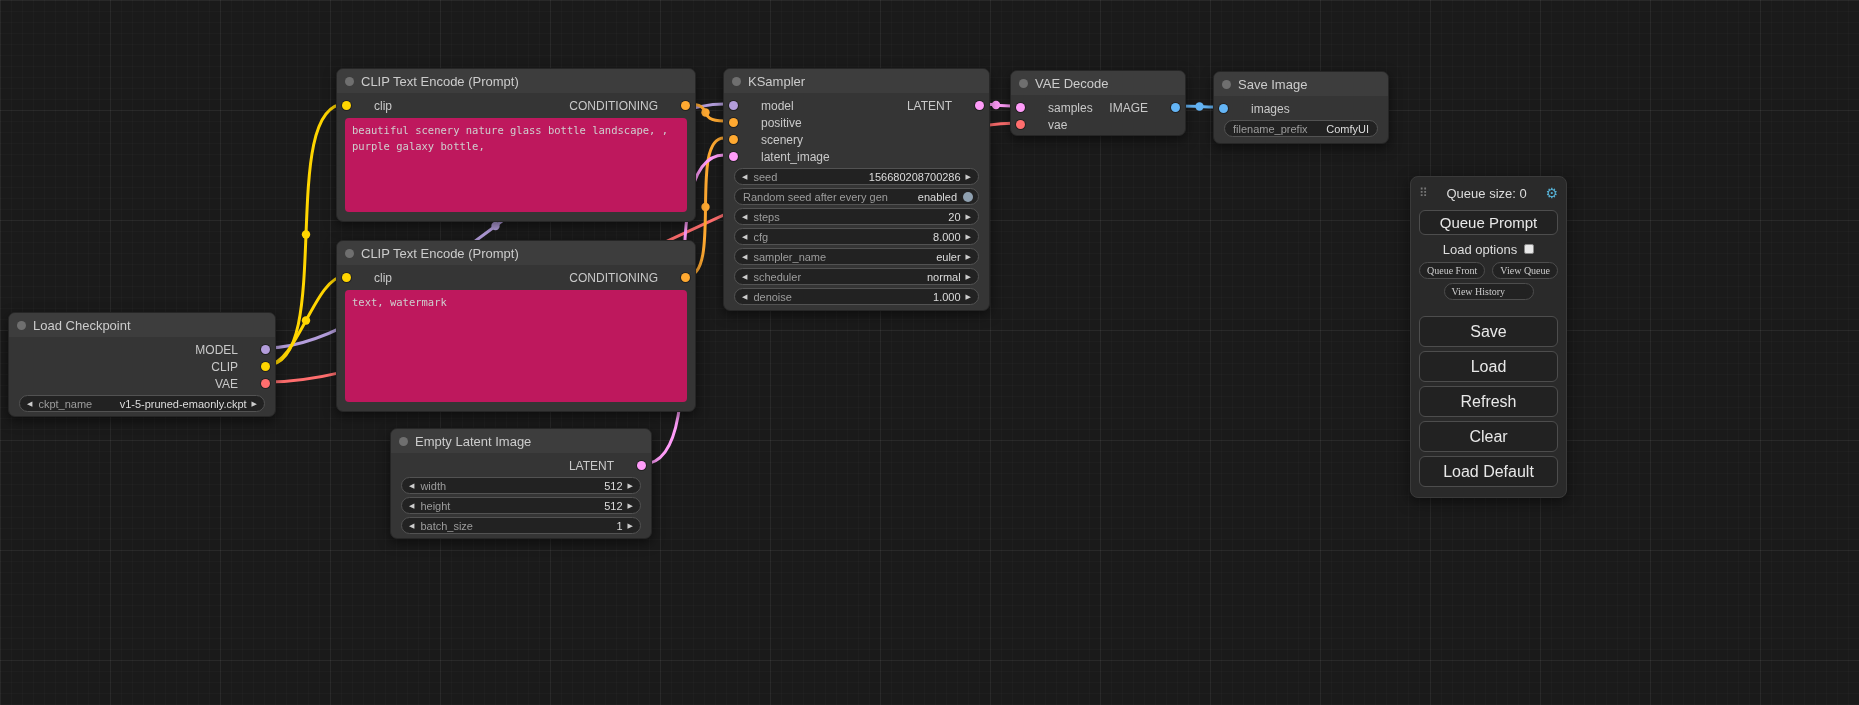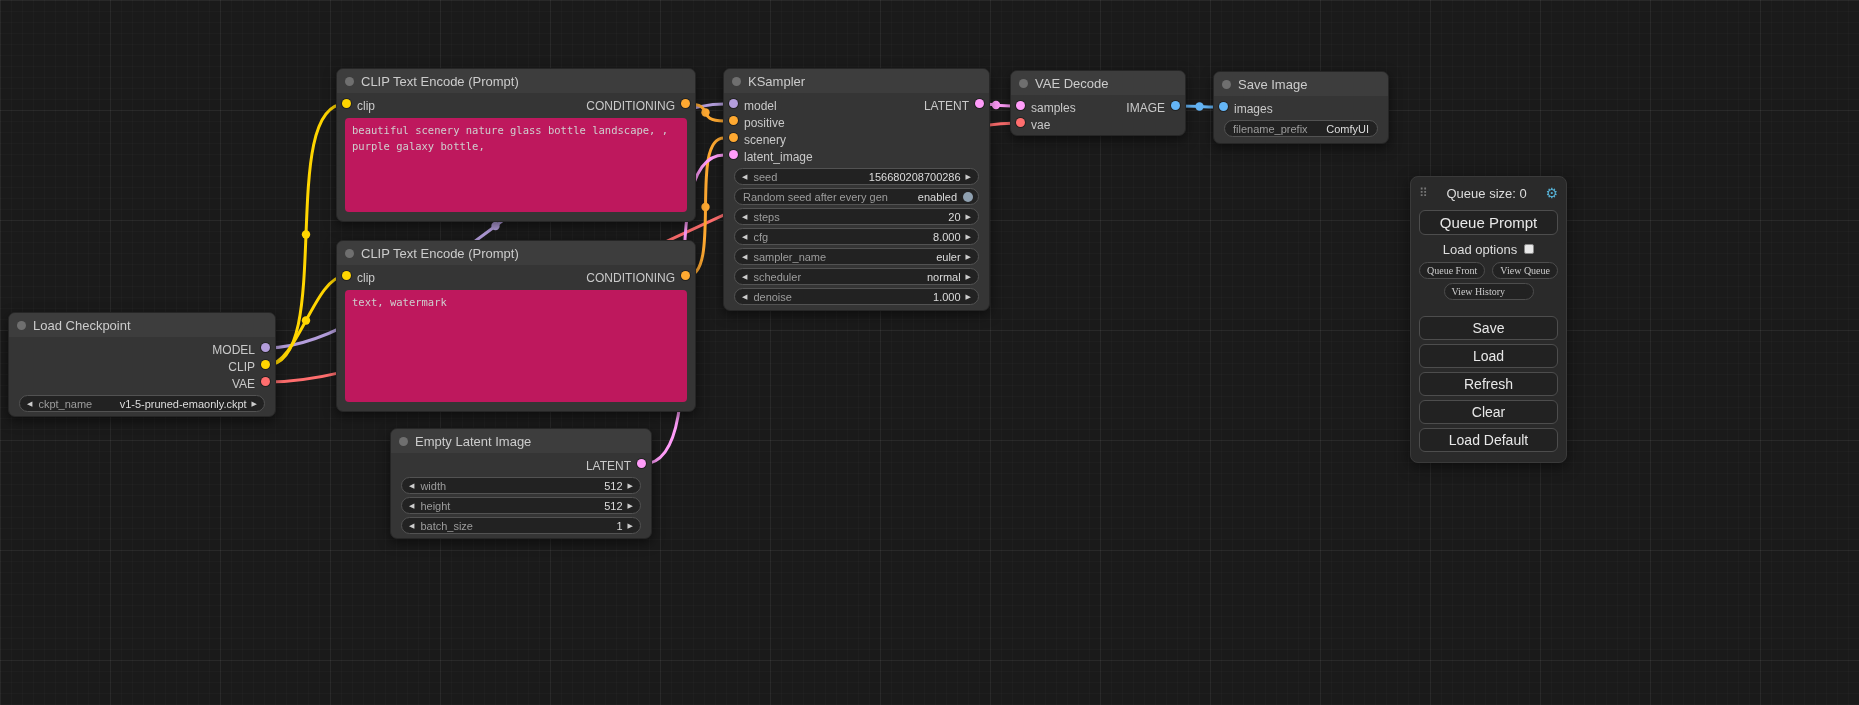--- a/index.html
+++ b/index.html
@@ -16,21 +16,21 @@
   #nodes{position:absolute;inset:0;z-index:2}
 
   .node{position:absolute;display:flex;flex-direction:column;background:#353535;
     border:1px solid #262626;border-radius:7px;box-shadow:0 4px 12px rgba(0,0,0,.5)}
   .node-title{flex:0 0 24px;display:flex;align-items:center;gap:7px;padding-left:8px;
     background:#3d3d3d;border-radius:6px 6px 0 0;font-size:13px;color:#cccccc;white-space:nowrap}
   .collapse-dot{width:9px;height:9px;border-radius:50%;background:#6f6f6f;flex:0 0 9px}
   .slots{margin-top:4px}
   .slot-row{height:17px;display:flex;justify-content:space-between;align-items:center;
     font-size:12px;color:#c9c9c9}
-  .slot-in,.slot-out{display:flex;gap:6px}
+  .slot-in,.slot-out{display:flex;align-items:center;gap:23px}
   .slot-out{margin-left:auto}
   .slot-dot{width:9px;height:9px;border-radius:50%;flex:0 0 9px;box-shadow:0 0 0 1px rgba(0,0,0,.35)}
   .slot-in .slot-dot{margin-left:5px}
   .slot-out .slot-dot{margin-right:5px}
   .node-text{flex:1;margin:4px 8px 9px;background:#be185d;border-radius:4px;padding:5px 7px;
     font-family:"DejaVu Sans Mono",monospace;font-size:10.5px;line-height:1.5;color:#cfcfcf;
     white-space:pre-wrap;overflow:hidden}
   .widget{height:17px;margin:3px 10px 0;background:#222222;border:1px solid #525252;
     border-radius:9px;display:flex;align-items:center;font-size:11px;color:#dddddd;
     overflow:hidden;white-space:nowrap}
@@ -53,21 +53,21 @@
   .btn{display:block;width:100%;background:#222222;border:1px solid #4d4d4d;border-radius:6px;
     color:#e8e8e8;font-family:inherit;cursor:pointer}
   #queue-prompt{height:25px;font-size:15px;margin:7px 0 5px}
   .extra-row{display:flex;align-items:center;justify-content:center;gap:7px;height:18px;
     font-size:13px;color:#dddddd}
   .checkbox{width:10px;height:10px;background:#e9e9e9;border:1px solid #8a8a8a;border-radius:2px}
   .small-row{display:flex;justify-content:space-between;margin-top:4px}
   .btn-sm{background:#222222;border:1px solid #4d4d4d;border-radius:9px;color:#cccccc;
     font-size:10px;padding:2px 7px;font-family:Liberation Serif, serif;cursor:pointer}
   .view-history{display:block;margin:4px auto 0;width:90px;text-align:left}
-  .btn-lg{height:24px;font-size:14px;margin-top:4px}
+  .btn-lg{height:31px;font-size:16px;margin-top:4px}
   .first-lg{margin-top:16px}
 </style>
 </head>
 <body>
 
 <div id="canvas"></div>
 <svg id="links" width="1859" height="705">
     <path d="M 267 348 C 396.51471924071024 348 594.4852807592897 104 724 104" stroke="#B39DDB" stroke-width="3" fill="none"></path>
     <circle cx="495.5" cy="226" r="4.2" fill="#B39DDB"></circle>
     <path d="M 267 365 C 335.1014867679113 365 276.8985132320887 104 345 104" stroke="#FFD500" stroke-width="3" fill="none"></path>

